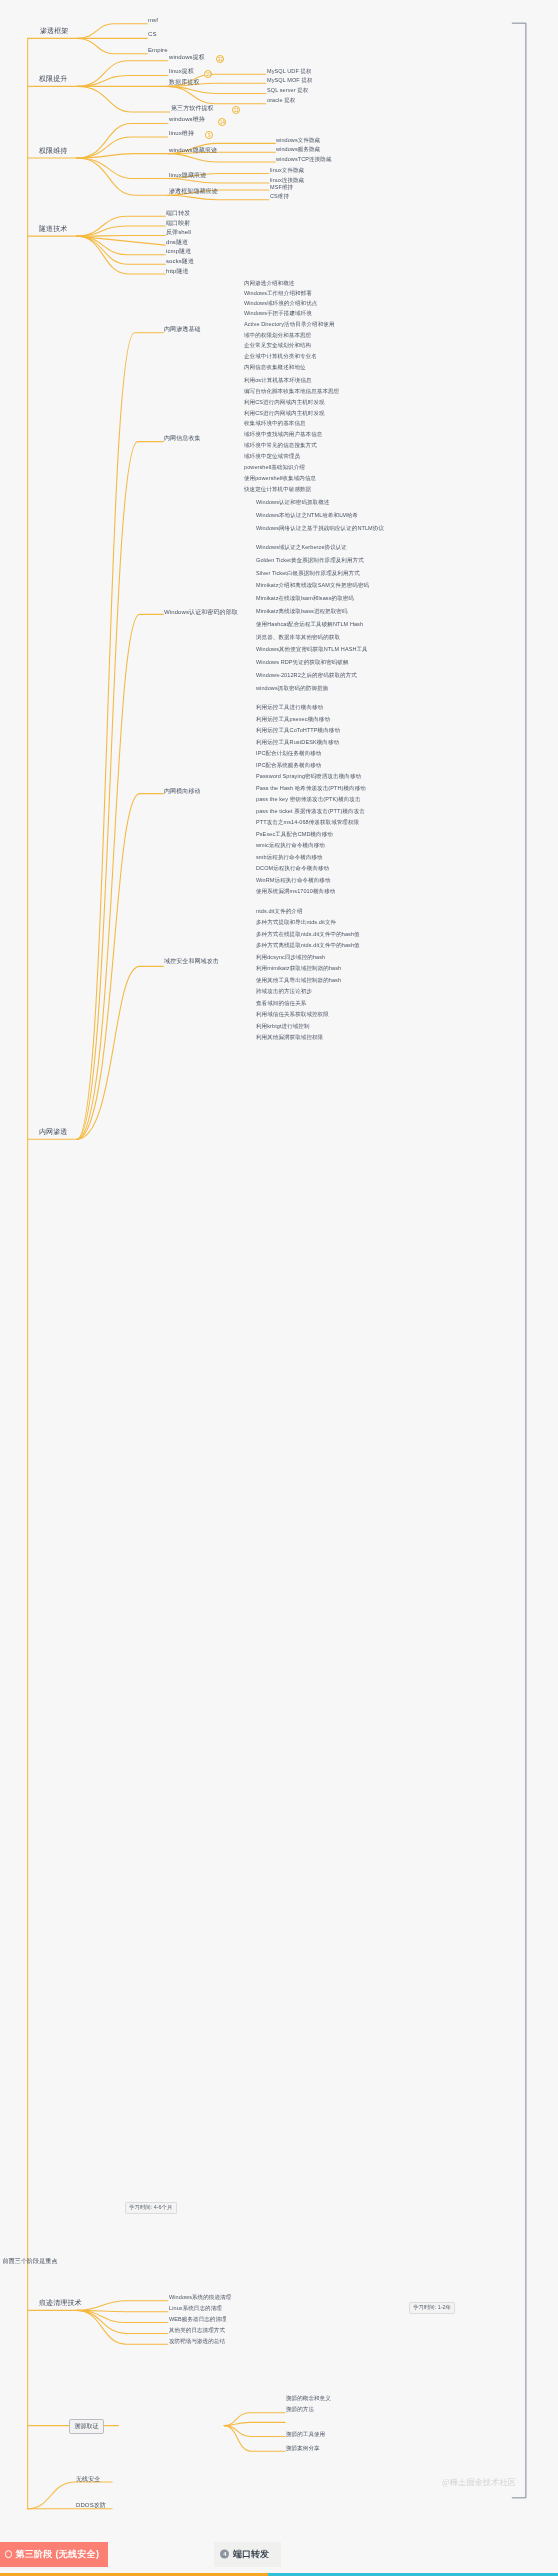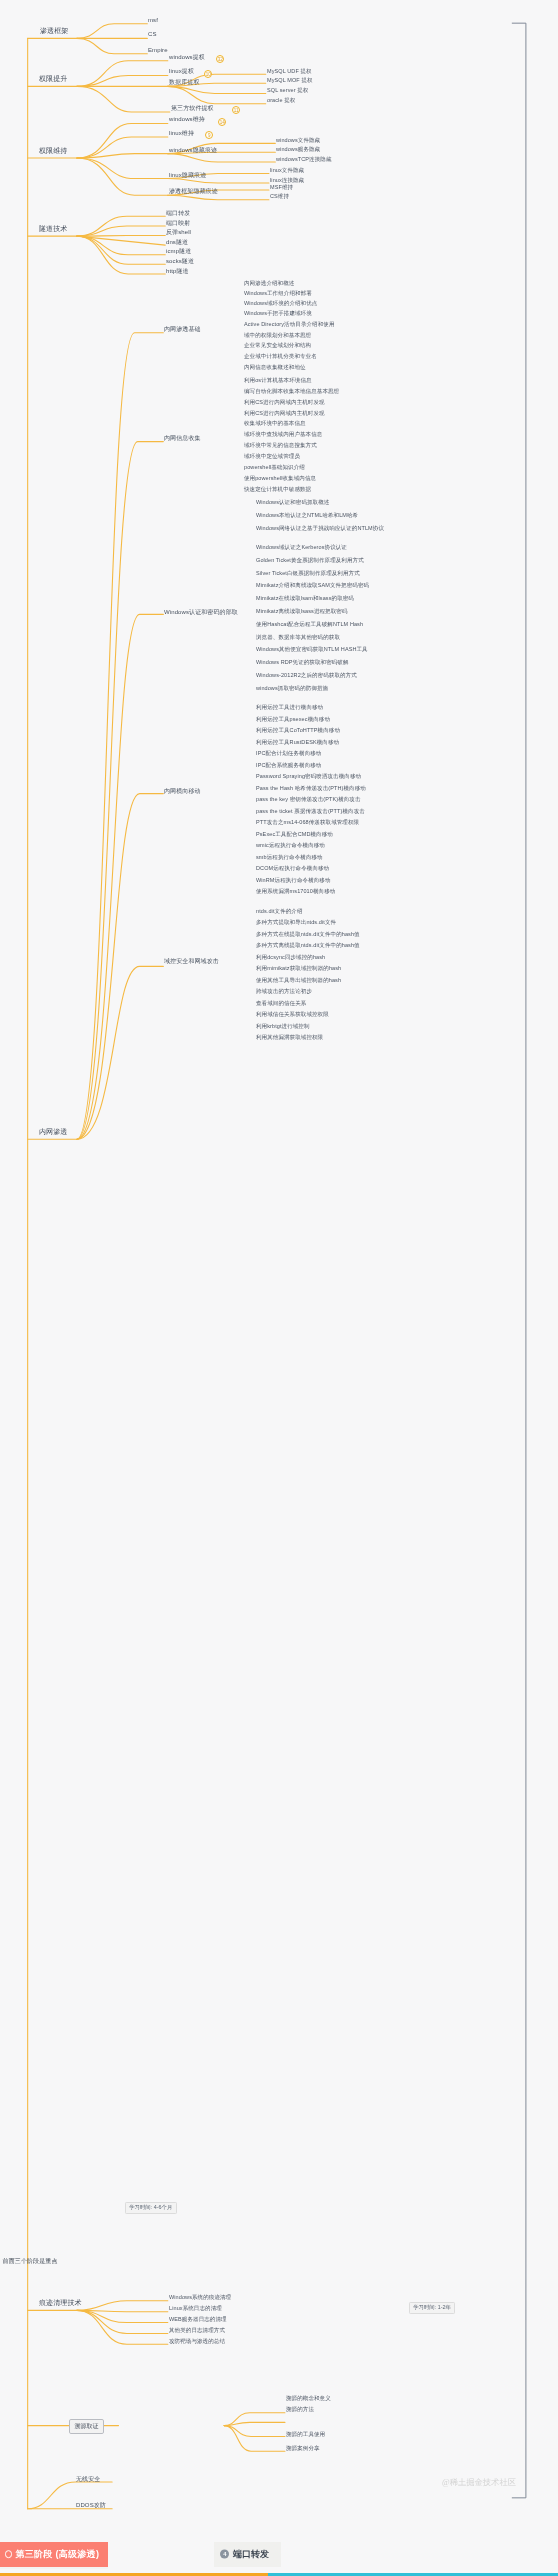--- a/index.html
+++ b/index.html
@@ -344,21 +344,21 @@
     <path d="M100,2 L122,2 L122,3878 L100,3878" fill="none" stroke="#7c8592" stroke-width="1.5"></path>
   </svg>
 
   <div class="watermark" style="left:442px; top:2477px;">@稀土掘金技术社区</div>
 
   <div class="bottom-rule"></div>
   <div class="bottom-rule-orange" style="left:0;width:268px;"></div>
 
   <div class="stage-pill" style="left:0px; top:2542px;">
     <span class="dot"></span>
-    <span>第三阶段 (高级渗透)</span>
+    <span>第三阶段 (无线安全)</span>
   </div>
 
   <div class="next-tab" style="left:214px; top:2542px;">
     <span class="num">4</span>
     <span>端口转发</span>
   </div>
 
 </div>
 
 

